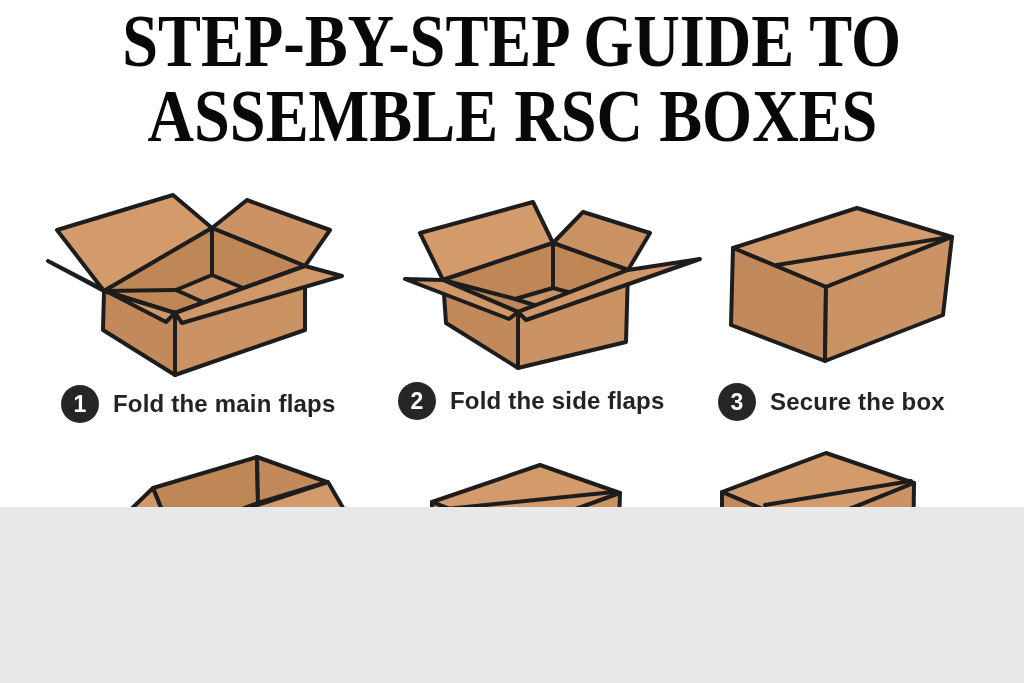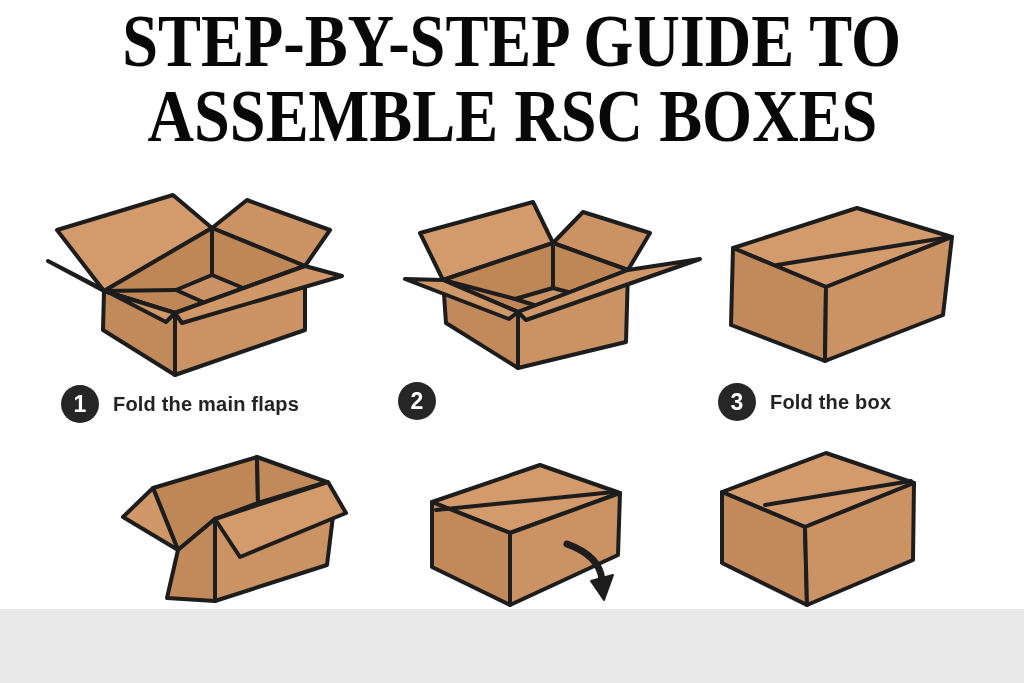--- a/index.html
+++ b/index.html
@@ -4,21 +4,21 @@
 <style>
   :root{
     --outline:#1d1d1d; --cardboard_top:#d39a6b; --cardboard_left:#c28a5b;
     --cardboard_right:#cb9263; --cardboard_inner:#bf8756; --cardboard_floor:#cb9265;
     --cardboard_flap:#d09768; --badge_bg:#262626; --badge_text:#ffffff;
     --label_text:#232323; --title_text:#080808; --background:#ffffff;
   }
   *{margin:0;padding:0;box-sizing:border-box;}
   html,body{background:#e8e8e8;}
   .poster{
-    position:relative;width:1024px;height:609px;background:var(--background);
+    position:relative;width:1024px;height:507px;background:var(--background);
     overflow:hidden;font-family:"Liberation Sans",sans-serif;margin:0 auto;
   }
   .title{
     position:absolute;top:4px;left:0;width:1024px;text-align:center;
     font-family:"Liberation Serif",serif;font-weight:bold;font-size:74px;
     line-height:75px;color:var(--title_text);letter-spacing:0px;
   }
   .title .tline{display:inline-block;transform:scaleX(0.87);transform-origin:50% 50%;white-space:nowrap;}
   .fig{position:absolute;}
   .fig svg{display:block;width:100%;height:100%;}
@@ -27,21 +27,21 @@
   }
   .step{
     position:absolute;display:flex;align-items:center;gap:14px;height:40px;
   }
   .badge{
     width:38px;height:38px;border-radius:50%;background:var(--badge_bg);
     color:var(--badge_text);display:flex;align-items:center;justify-content:center;
     font-size:23px;font-weight:bold;flex:0 0 auto;
   }
   .step .lbl{
-    font-size:20px;font-weight:bold;color:var(--label_text);white-space:nowrap;
+    font-size:24px;font-weight:bold;color:var(--label_text);white-space:nowrap;
     letter-spacing:0.2px;
   }
 </style>
 </head>
 <body>
 
 <div class="poster">
 
   <h1 class="title">
     <span class="tline">STEP-BY-STEP GUIDE TO</span><br>
@@ -144,24 +144,25 @@
     </svg>
   </div>
 
   <div class="step" style="left:61px;top:384px;">
     <span class="badge">1</span>
     <span class="lbl">Fold the main flaps</span>
   </div>
 
   <div class="step" style="left:398px;top:381px;">
     <span class="badge">2</span>
+    <span class="lbl">Fold the side flaps</span>
   </div>
 
   <div class="step" style="left:718px;top:382px;">
     <span class="badge">3</span>
-    <span class="lbl">Fold the box</span>
+    <span class="lbl">Secure the box</span>
   </div>
 
   <div class="step" style="left:670px;top:618px;">
     <span class="badge">4</span>
   </div>
 
 </div>
 
 </body></html>

